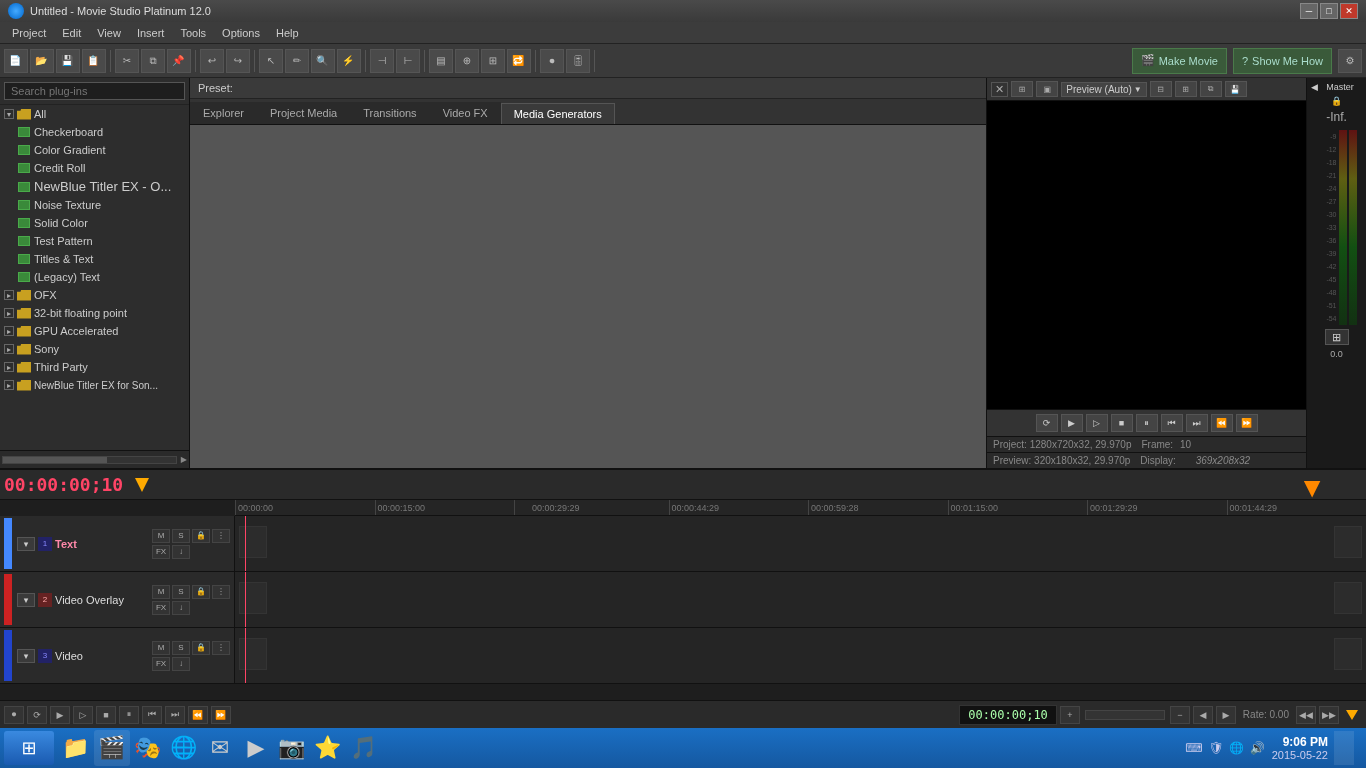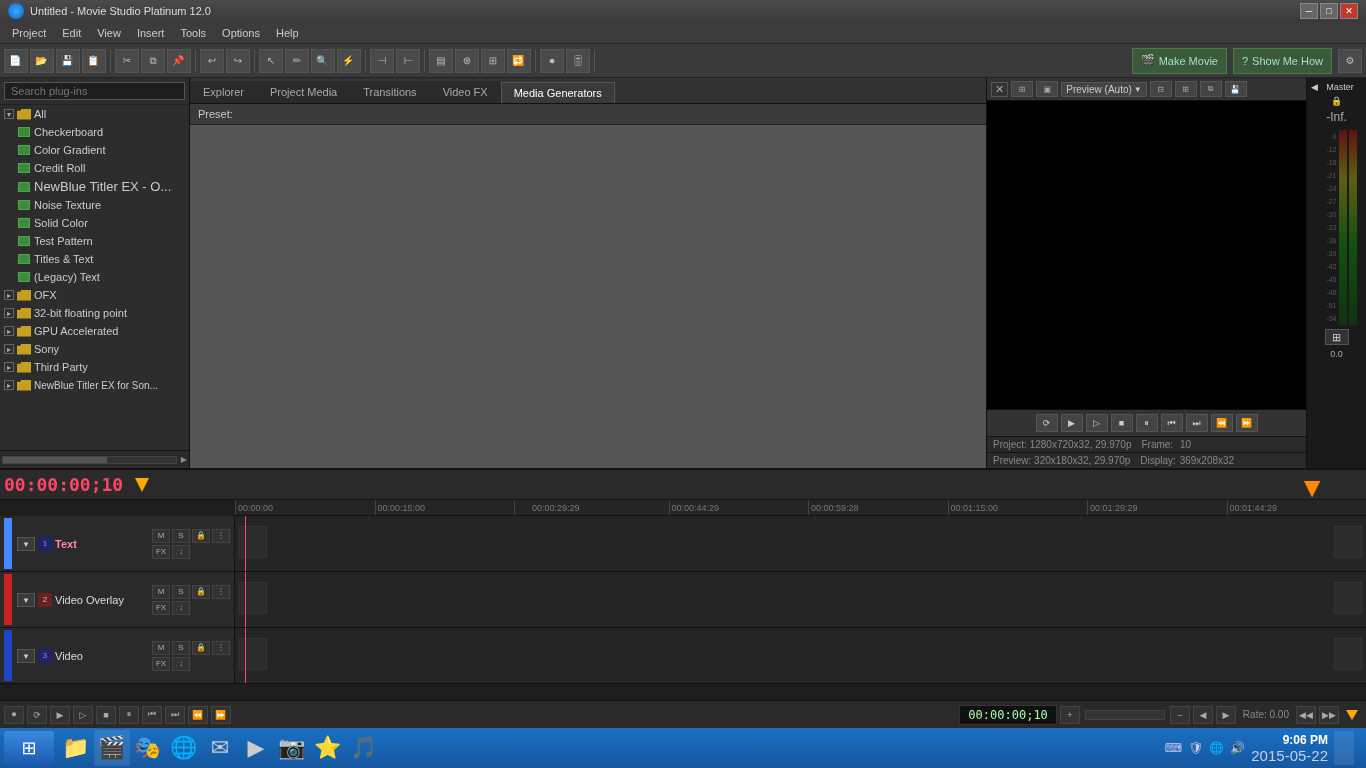--- a/index.html
+++ b/index.html
@@ -248,30 +248,30 @@
     <div style="height:18px; background:#2a2a2a; border-top:1px solid #111; display:flex; align-items:center; padding:0 2px; gap:4px;">
       <div style="flex:1; height:8px; background:#333; border:1px solid #444; position:relative;">
         <div style="position:absolute; left:0; width:60%; height:100%; background:#555;"></div>
       </div>
       <span style="color:#888;font-size:8px;">▶</span>
     </div>
   </div>
 
   <div id="middle" style="flex:1; display:flex; flex-direction:column;">
 
+    <div id="preset-area" style="background:#3a3a3a; padding:4px 8px; border-bottom:1px solid #222; font-size:11px; color:#ccc;">
+      <span>Preset:</span>
+    </div>
+
     <div id="tab-bar">
       <div class="tab">Explorer</div>
       <div class="tab">Project Media</div>
       <div class="tab">Transitions</div>
       <div class="tab">Video FX</div>
       <div class="tab active">Media Generators</div>
-    </div>
-
-    <div id="preset-area" style="background:#3a3a3a; padding:4px 8px; border-bottom:1px solid #222; font-size:11px; color:#ccc;">
-      <span>Preset:</span>
     </div>
 
     <div id="media-gen-preview" style="flex:1; background:#555;">
     </div>
   </div>
 
   <div style="display:flex; flex-direction:row; width:380px; border-left:1px solid #111;">
 
     <div style="flex:1; display:flex; flex-direction:column; background:#2a2a2a;">
 
@@ -310,21 +310,21 @@
         <span>Project:  1280x720x32, 29.970p</span>
         <span>
           <span>Frame:</span>
           <span style="margin-left:4px;">10</span>
         </span>
       </div>
       <div style="background:#2a2a2a; padding:2px 6px; font-size:10px; color:#888; display:flex; flex-wrap:wrap; gap:10px; border-top:1px solid #111;">
         <span>Preview:  320x180x32, 29.970p</span>
         <span>
           <span>Display:</span>
-          <span style="margin-left:1px;">369x208x32</span>
+          <span style="margin-left:17px;font-style:italic;">369x208x32</span>
         </span>
       </div>
     </div>
 
     <div style="width:60px; background:#1a1a1a; border-left:1px solid #111; display:flex; flex-direction:column; align-items:center; padding:2px; overflow:hidden;">
 
       <div style="display:flex; justify-content:space-between; width:100%; font-size:9px; color:#ccc; padding:2px;">
         <span style="cursor:pointer;">◀</span>
         <span>Master</span>
         <span style="cursor:pointer;"></span>
@@ -520,17 +520,17 @@
   <div class="taskbar-icon" style="font-size:22px;">⭐</div>
   <div class="taskbar-icon" style="font-size:22px;">🎵</div>
 
   <div style="margin-left:auto; display:flex; align-items:center; gap:6px; padding-right:8px;">
     <div style="font-size:12px; color:#cce; cursor:pointer;">⌨</div>
     <div style="font-size:12px; color:#cce; cursor:pointer;">🛡</div>
     <div style="font-size:12px; color:#cce; cursor:pointer;">🌐</div>
     <div style="font-size:12px; color:#cce; cursor:pointer;">🔊</div>
     <div style="text-align:right;">
       <div style="font-weight:bold; font-size:12px; color:#fff;">9:06 PM</div>
-      <div style="font-size:15px; color:#cce;">2015-05-22</div>
+      <div style="font-size:11px; color:#cce;">2015-05-22</div>
     </div>
     <div style="width:20px; height:34px; background:rgba(255,255,255,0.1); cursor:pointer; display:flex; align-items:center; justify-content:center;"></div>
   </div>
 </div>
 
 </body></html>

